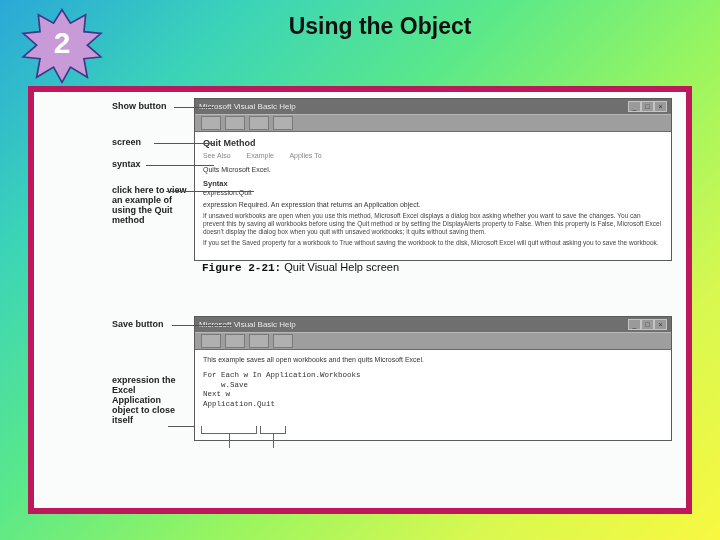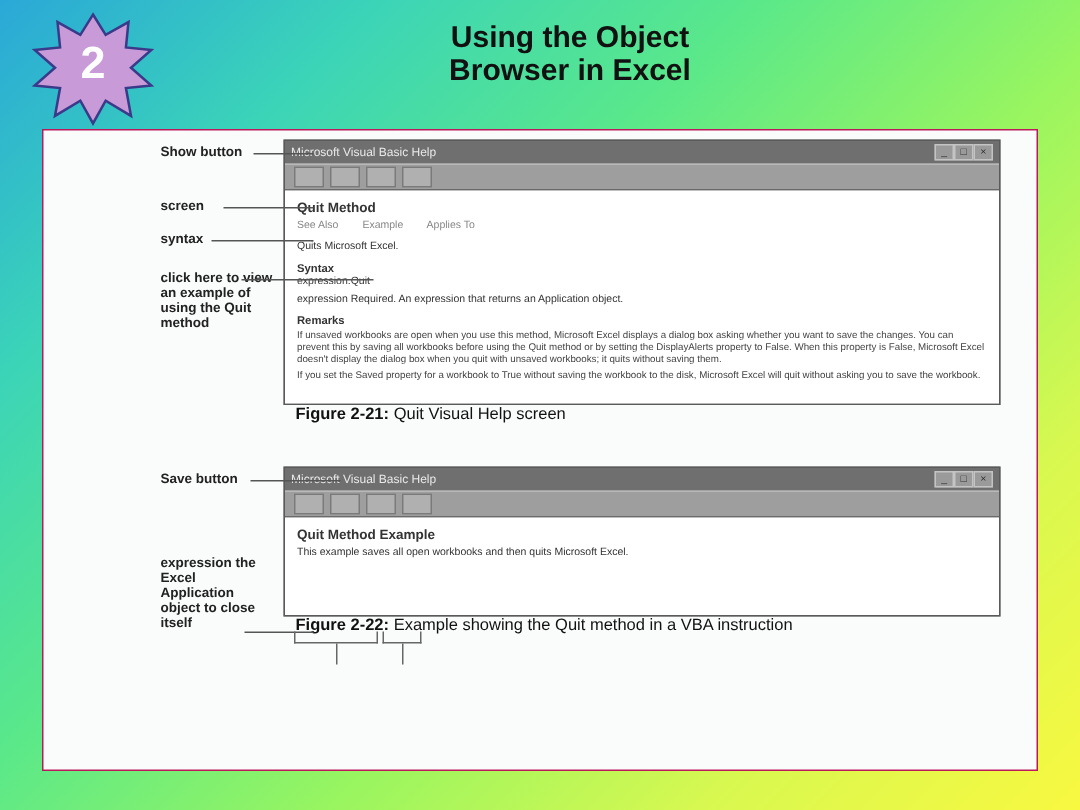--- a/index.html
+++ b/index.html
@@ -37,34 +37,34 @@
     color: #fff;
     font-family: Arial, sans-serif;
   }
 
   .title {
     position: absolute;
     left: 200px;
     top: 14px;
     width: 360px;
     text-align: center;
-    font-size: 20px;
+    font-size: 23px;
     font-weight: bold;
     color: #111;
     line-height: 1.1;
   }
 
   .panel {
     position: absolute;
     left: 28px;
     top: 86px;
     width: 664px;
     height: 428px;
     background: #fafcfc;
-    border: 1px solid #be185d;
+    border: 6px solid #be185d;
   }
 
   .figure-block {
     position: absolute;
     left: 78px;
     width: 560px;
   }
   .fig1 { top: 6px; }
   .fig2 { top: 224px; }
 
@@ -148,21 +148,21 @@
   }
 
   .fig-caption {
     clear: both;
     font-size: 11px;
     font-family: Arial, sans-serif;
     color: #111;
     margin-top: 3px;
     padding-left: 90px;
   }
-  .fig-caption b { font-weight: bold; }
+  .fig-caption b { font-weight: bold; font-family: Liberation Mono, monospace; }
 
   .bracket {
     position: absolute;
     border: 1px solid #666;
     border-top: none;
   }
   .bracket-line {
     position: absolute;
     width: 1px;
     background: #666;
@@ -176,21 +176,20 @@
   <div class="burst">
     <svg viewBox="0 0 100 90">
       <polygon points="50,2 60,18 78,8 76,28 96,30 80,44 96,58 76,60 80,82 60,70 50,88 40,70 20,82 24,60 4,58 20,44 4,30 24,28 22,8 40,18" fill="#c89ad8" stroke="#3a3a8a" stroke-width="2"></polygon>
     </svg>
   </div>
   <div class="burst-num">2</div>
 </div>
 
 <div class="title">
   <span>Using the Object</span><br>
-  <span>Browser in Excel</span>
 </div>
 
 <div class="panel">
 
   <div class="figure-block fig1">
 
     <div class="callouts">
       <div class="callout" style="top:4px">Show button</div>
       <div class="callout-line" style="top:9px;left:62px;width:40px"></div>
 
@@ -223,21 +222,20 @@
         <div class="help-h1">Quit Method</div>
         <div class="help-links">
           <span>See Also</span>
           <span>Example</span>
           <span>Applies To</span>
         </div>
         <div class="help-sub">Quits Microsoft Excel.</div>
         <div class="sec-label">Syntax</div>
         <div class="syntax-line">expression.Quit</div>
         <div class="syntax-line" style="margin-top:3px">expression   Required. An expression that returns an Application object.</div>
-        <div class="sec-label">Remarks</div>
         <div class="remarks">
           <p>If unsaved workbooks are open when you use this method, Microsoft Excel displays a dialog box asking whether you want to save the changes. You can prevent this by saving all workbooks before using the Quit method or by setting the DisplayAlerts property to False. When this property is False, Microsoft Excel doesn't display the dialog box when you quit with unsaved workbooks; it quits without saving them.</p>
           <p>If you set the Saved property for a workbook to True without saving the workbook to the disk, Microsoft Excel will quit without asking you to save the workbook.</p>
         </div>
       </div>
     </div>
 
     <div class="fig-caption">
       <b>Figure 2-21:</b>
       <span>Quit Visual Help screen</span>
@@ -263,29 +261,28 @@
           <span>×</span>
         </span>
       </div>
       <div class="help-toolbar">
         <div class="tb-btn"></div>
         <div class="tb-btn"></div>
         <div class="tb-btn"></div>
         <div class="tb-btn"></div>
       </div>
       <div class="help-body" style="padding-bottom:30px;position:relative">
-        <div class="help-h1">Quit Method Example</div>
         <div class="help-sub" style="margin-bottom:6px">This example saves all open workbooks and then quits Microsoft Excel.</div>
+        <div class="code">For Each w In Application.Workbooks
+    w.Save
+Next w
+Application.Quit</div>
 
         <div class="bracket" style="left:6px;top:76px;width:56px;height:8px"></div>
         <div class="bracket" style="left:65px;top:76px;width:26px;height:8px"></div>
         <div class="bracket-line" style="left:34px;top:84px;height:14px"></div>
         <div class="bracket-line" style="left:78px;top:84px;height:14px"></div>
       </div>
     </div>
 
-    <div class="fig-caption">
-      <b>Figure 2-22:</b>
-      <span>Example showing the Quit method in a VBA instruction</span>
-    </div>
   </div>
 
 </div>
 
 </body></html>

